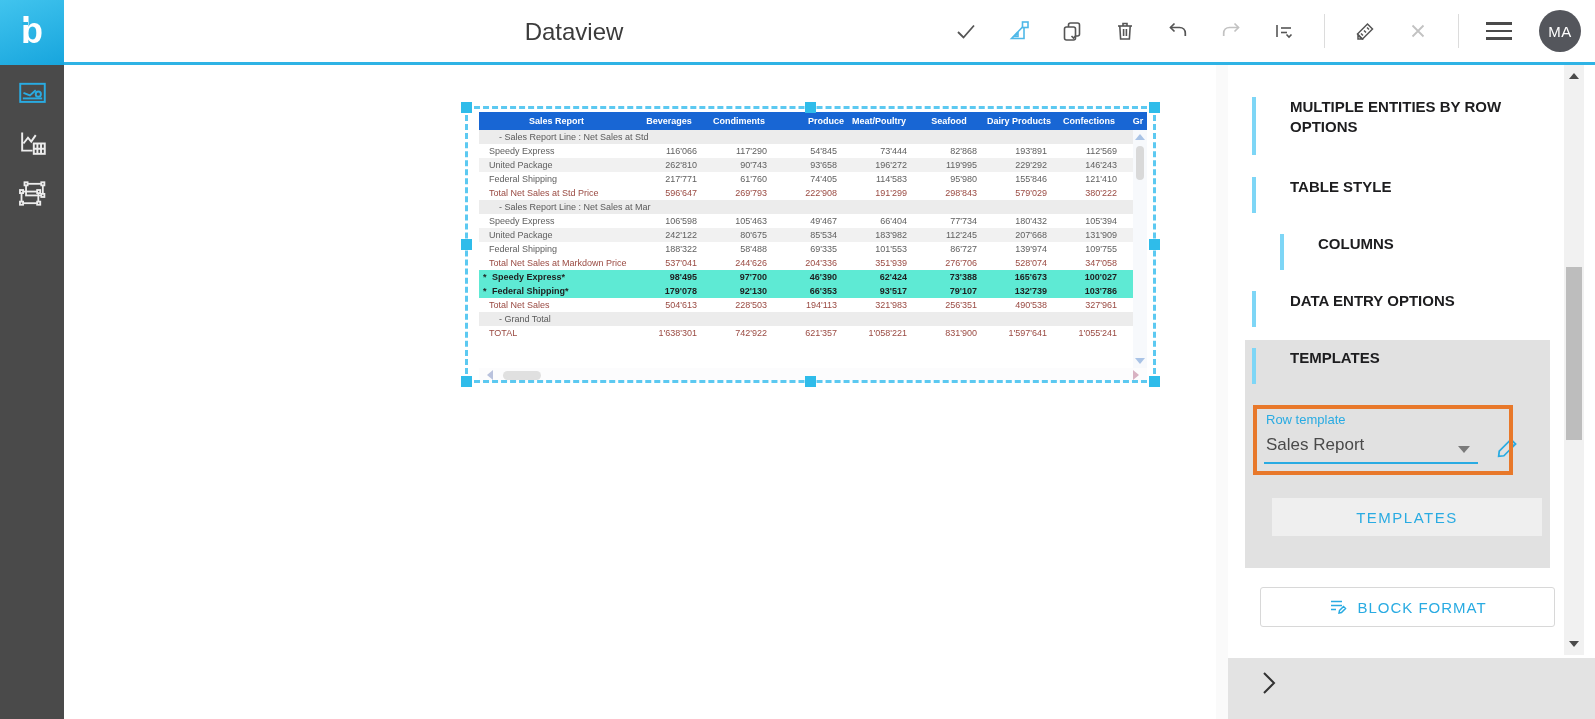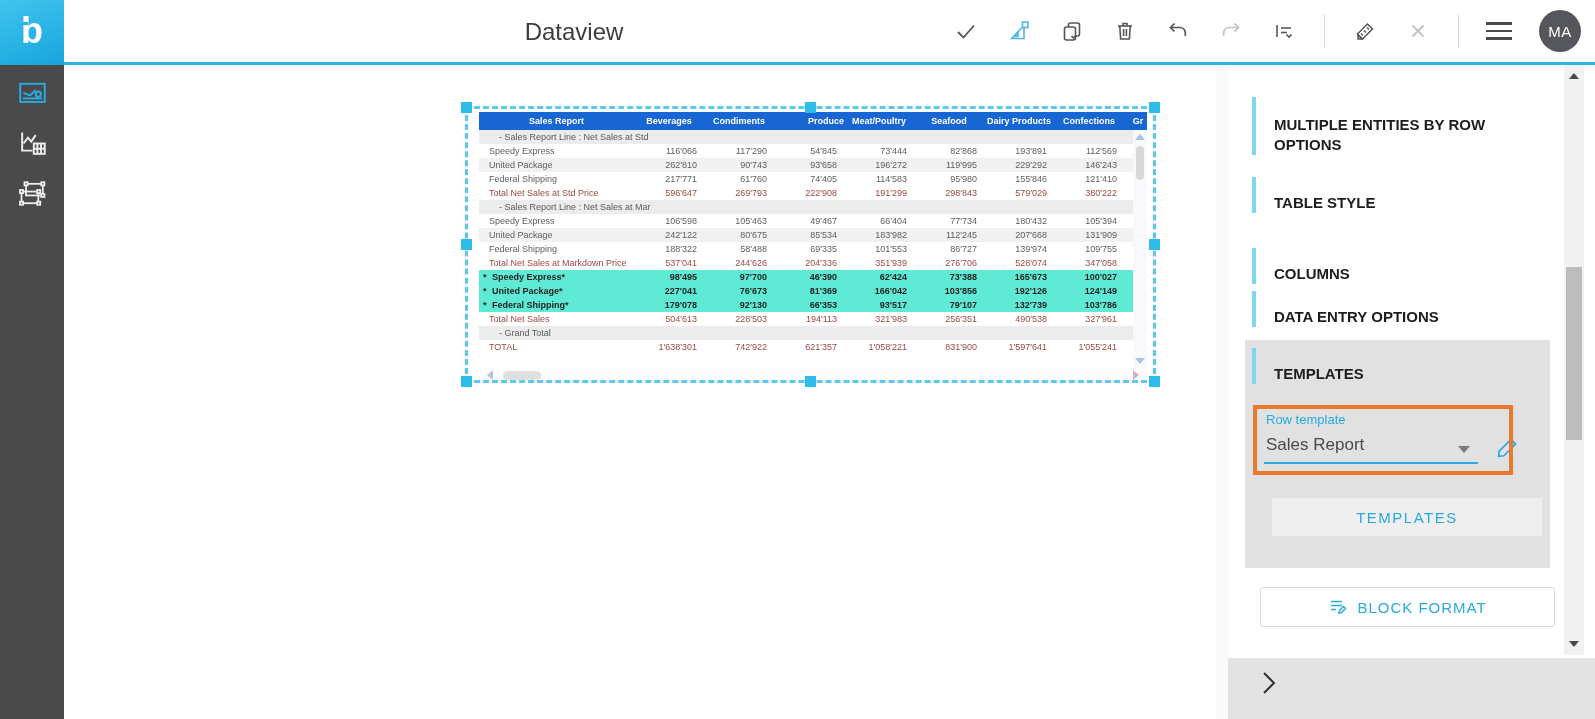--- a/index.html
+++ b/index.html
@@ -78,25 +78,25 @@
   .dv-hscroll { position:absolute; left:479px; top:368px; width:668px; height:14px; background:#fcfcfd; z-index:3; }
   .dv-hscroll .arr-l { position:absolute; left:8px; top:2px; width:0; height:0;
        border-top:5px solid transparent; border-bottom:5px solid transparent; border-right:6px solid #b9c2dd; cursor:pointer;}
   .dv-hscroll .arr-r { position:absolute; right:8px; top:2px; width:0; height:0;
        border-top:5px solid transparent; border-bottom:5px solid transparent; border-left:6px solid #d8b2c2; cursor:pointer;}
   .dv-hscroll .thumb { position:absolute; left:24px; top:2.5px; width:38px; height:9px; background:#e0e0e0; border-radius:5px; cursor:pointer;}
 
   
   .panel { position:absolute; left:1228px; top:65px; width:367px; height:654px; background:#ffffff; }
   .tpl-bg { position:absolute; left:1245px; top:340px; width:305px; height:228px; background:#e1e1e1; }
-  .panel-section { position:absolute; left:1252px; width:286px; display:flex; align-items:flex-end; gap:18px; cursor:pointer; }
+  .panel-section { position:absolute; left:1252px; width:286px; display:flex; align-items:flex-start; gap:34px; cursor:pointer; }
   .sec-bar { width:4px; height:36px; background:#7ed6f6; flex:none; }
   .sec-label { font-weight:bold; font-size:15px; color:#1d1d1f; line-height:20px; width:250px; }
   .s0 { top:97px; } .s0 .sec-bar { height:58px; }
-  .s1 { top:177px; } .s2 { top:248px; } .s3 { top:291px; } .s4 { top:348px; }
+  .s1 { top:177px; } .s2 { top:234px;margin-left:28px; } .s3 { top:291px; } .s4 { top:348px; }
 
   .hl-orange { position:absolute; left:1253px; top:405px; width:260px; height:70px;
                border:4px solid #e8782a; z-index:4; pointer-events:none; }
   .rowtpl-label { position:absolute; left:1266px; top:412px; font-size:13px; color:#29abe2; }
   .rowtpl-value { position:absolute; left:1266px; top:435px; width:196px; font-size:17px; color:#4a4a4a; cursor:pointer; }
   .rowtpl-caret { position:absolute; left:1458px; top:446px; width:0; height:0;
                   border-left:6px solid transparent; border-right:6px solid transparent; border-top:7px solid #7a7a7a; cursor:pointer;}
   .rowtpl-underline { position:absolute; left:1264px; top:462px; width:214px; height:2px; background:#29abe2; }
   .edit-pencil { position:absolute; left:1494px; top:433px; width:28px; height:28px; cursor:pointer; }
 
@@ -354,31 +354,20 @@
         <div class="cell cell-num">98'495</div>
         <div class="cell cell-num">97'700</div>
         <div class="cell cell-num">46'390</div>
         <div class="cell cell-num">62'424</div>
         <div class="cell cell-num">73'388</div>
         <div class="cell cell-num">165'673</div>
         <div class="cell cell-num">100'027</div>
         <div class="cell cell-clip"></div>
       </div>
       <div class="dv-row row-entry">
-        <div class="cell cell-label"><span class="marker">*</span><span>United Package*</span></div>
-        <div class="cell cell-num">227'041</div>
-        <div class="cell cell-num">76'673</div>
-        <div class="cell cell-num">81'369</div>
-        <div class="cell cell-num">166'042</div>
-        <div class="cell cell-num">103'856</div>
-        <div class="cell cell-num">192'126</div>
-        <div class="cell cell-num">124'149</div>
-        <div class="cell cell-clip"></div>
-      </div>
-      <div class="dv-row row-entry">
         <div class="cell cell-label"><span class="marker">*</span><span>Federal Shipping*</span></div>
         <div class="cell cell-num">179'078</div>
         <div class="cell cell-num">92'130</div>
         <div class="cell cell-num">66'353</div>
         <div class="cell cell-num">93'517</div>
         <div class="cell cell-num">79'107</div>
         <div class="cell cell-num">132'739</div>
         <div class="cell cell-num">103'786</div>
         <div class="cell cell-clip"></div>
       </div>

